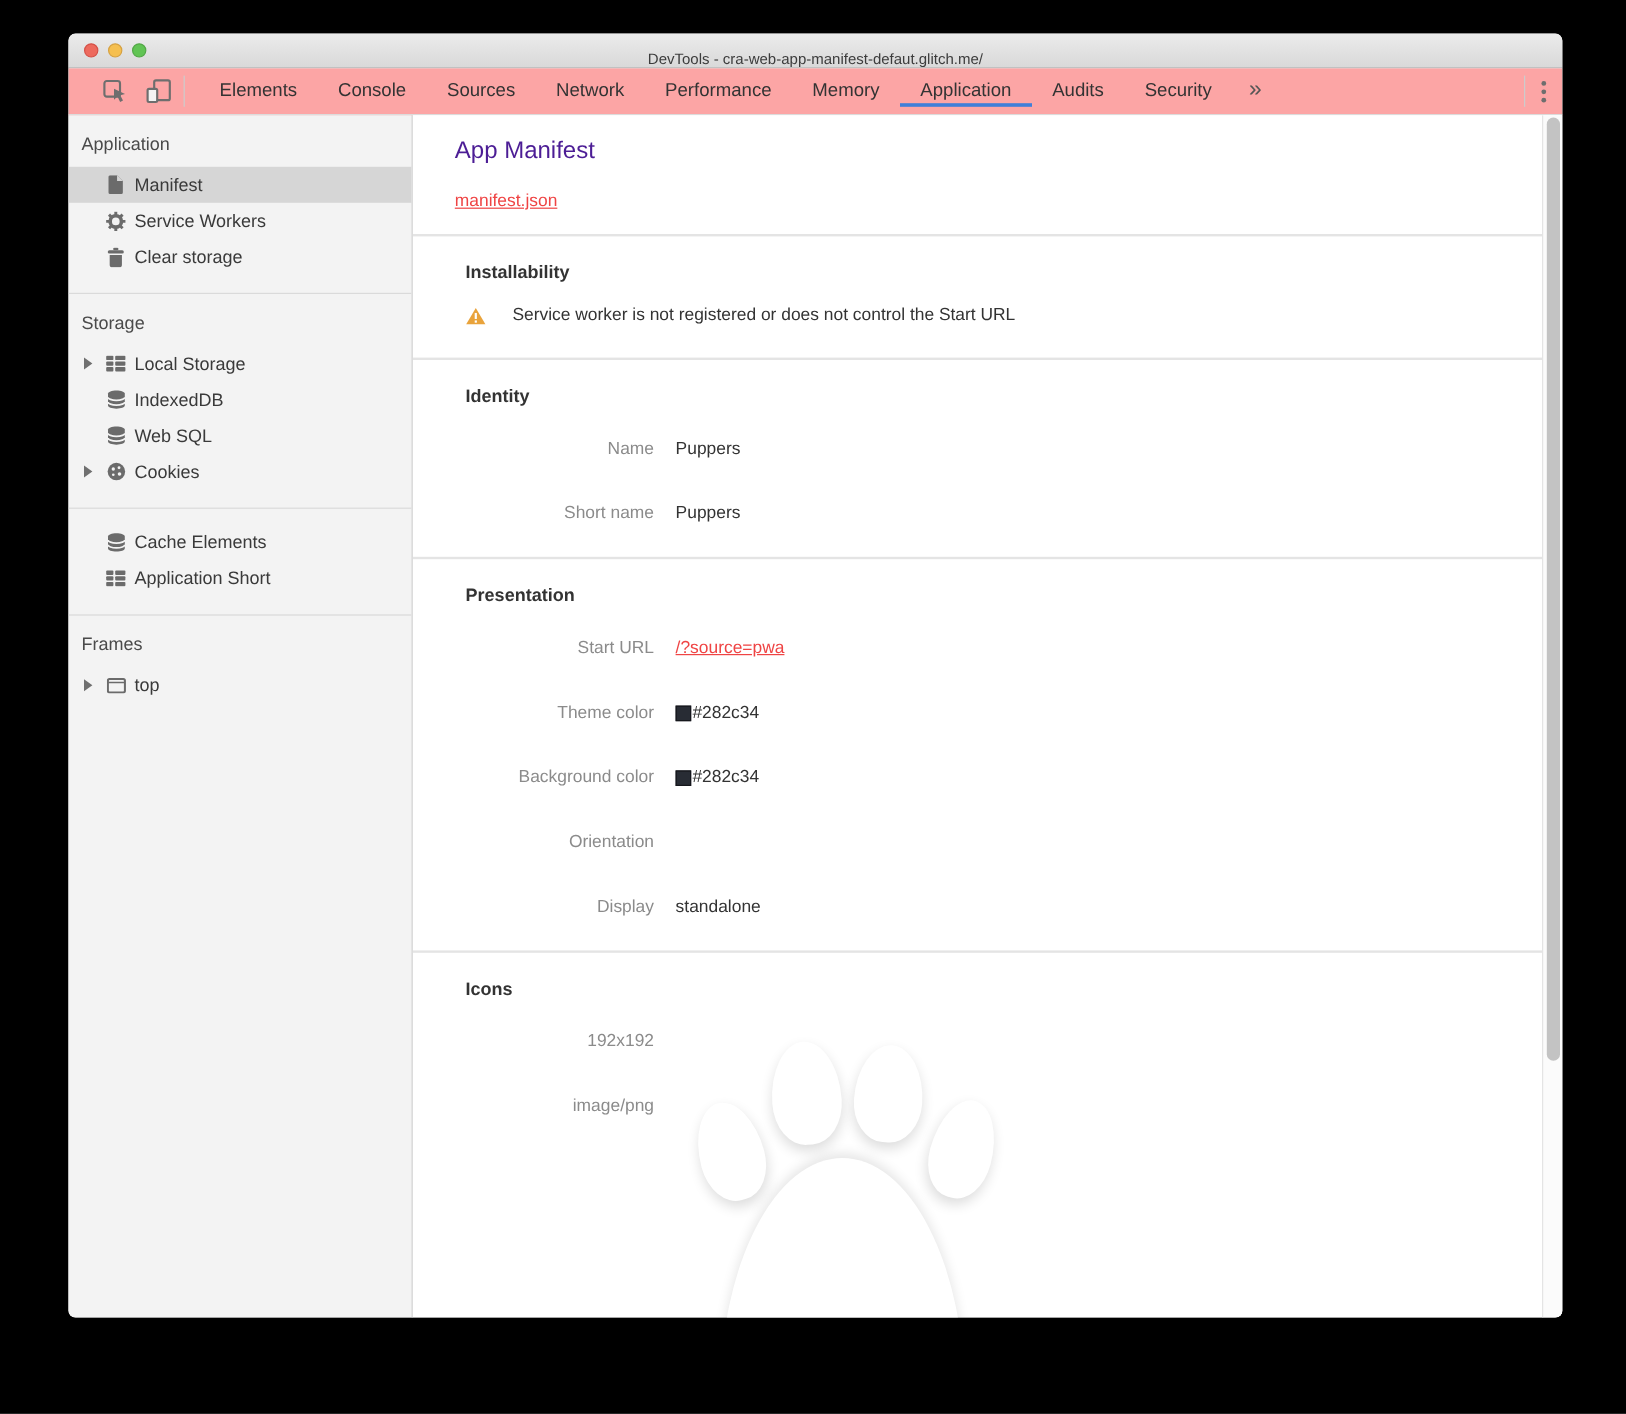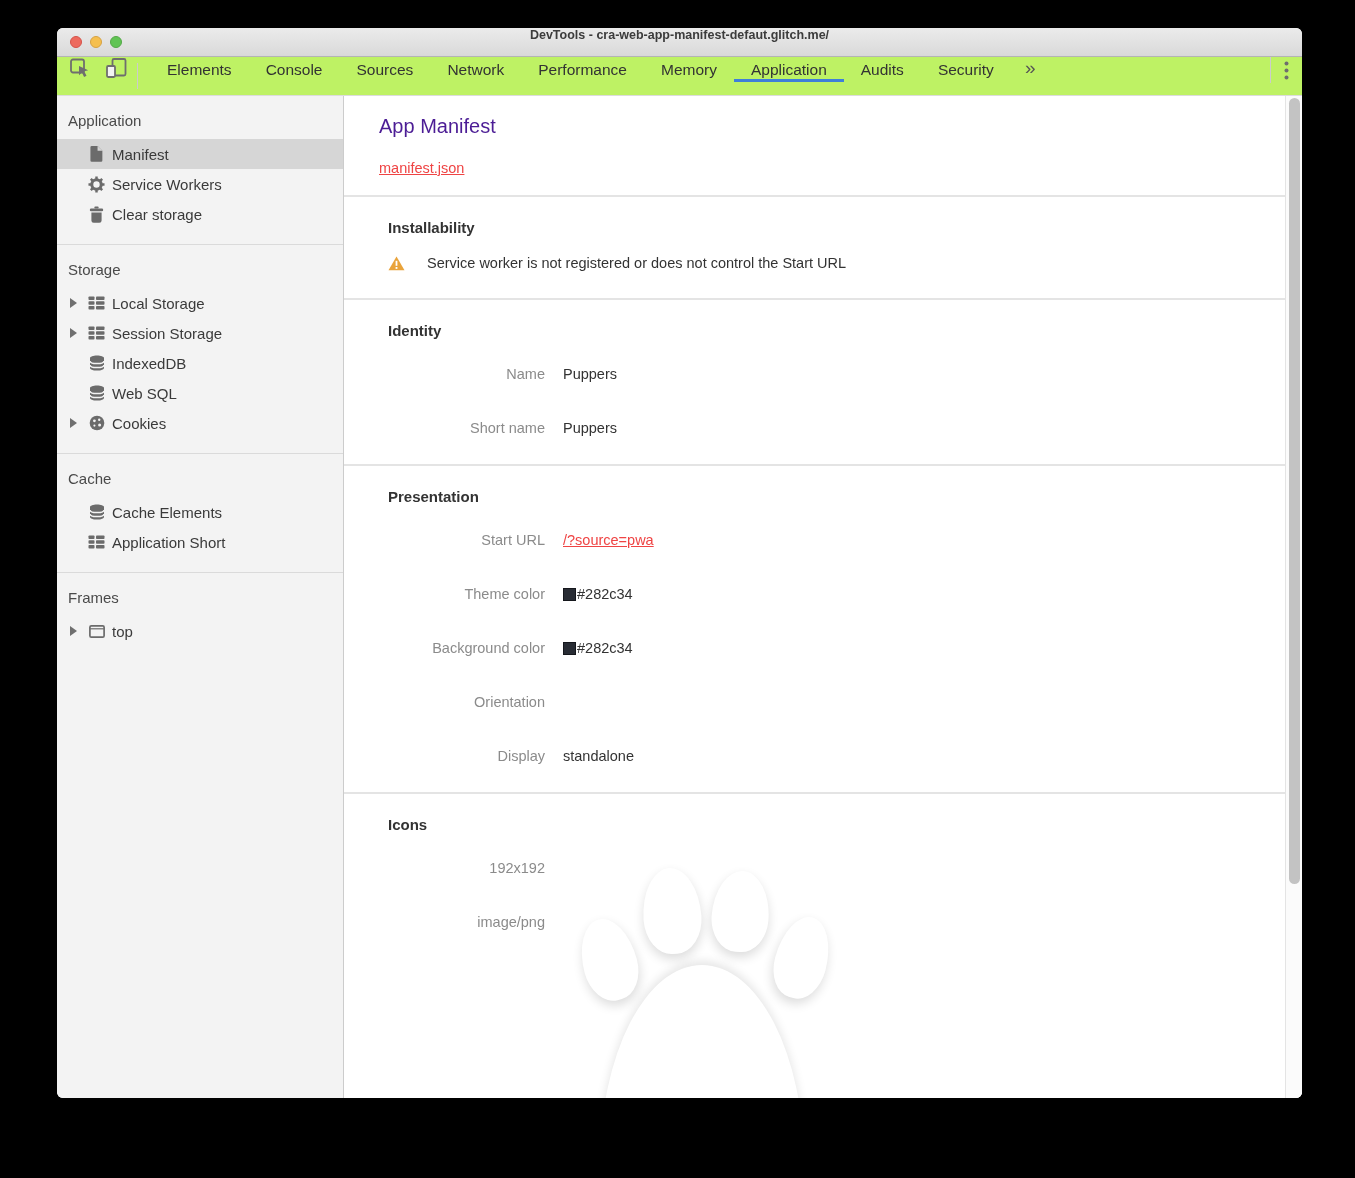--- a/index.html
+++ b/index.html
@@ -7,32 +7,32 @@
   .window {
     position:absolute; left:57px; top:28px; width:1245px; height:1070px;
     background:#fff; border-radius:6px; overflow:hidden;
     box-shadow:0 25px 60px rgba(0,0,0,0.85);
     display:flex; flex-direction:column;
   }
   
   .titlebar {
     height:29px; flex:0 0 29px; background:linear-gradient(#ebebeb,#d9d9d9);
     border-bottom:1px solid #b4b4b4; position:relative;
-    display:flex; align-items:flex-start; justify-content:center;font-weight:bold;
+    display:flex; align-items:flex-end; justify-content:center;
   }
   .traffic { position:absolute; left:13px; top:0; height:100%; display:flex; align-items:center; gap:8px; }
   .light { width:12px; height:12px; border-radius:50%; }
   .light.red { background:#ed6a5e; border:1px solid #d55249; }
   .light.yellow { background:#f5bf4f; border:1px solid #d6a243; }
   .light.green { background:#61c454; border:1px solid #53a847; }
   .title-text { font-size:12.5px; color:#3c3c3c; }
   
   .tabbar {
-    height:39px; flex:0 0 39px; background:#bef264; border-bottom:1px solid #dcdcdc;
-    display:flex; align-items:flex-start; position:relative;
+    height:39px; flex:0 0 39px; background:#fca5a5; border-bottom:1px solid #dcdcdc;
+    display:flex; align-items:center; position:relative;padding-left:16px;
   }
   .tool-group { display:flex; align-items:center; padding:0 8px 0 12px; gap:14px; }
   .vsep { width:1px; height:26px; background:#ccc; align-self:center; }
   .tabs { display:flex; align-items:stretch; margin-left:12px; }
   .tab {
     display:flex; align-items:center; padding:0 17px; font-size:15.5px; color:#333;
     cursor:default; border-bottom:3px solid transparent; padding-top:3px;
   }
   .tab.selected { border-bottom-color:#3f7fd9; }
   .tab.overflow { font-size:19px; color:#555; padding:0 14px; }
@@ -195,36 +195,20 @@
                 <rect x="8" y="0.5" width="8.5" height="3.6" rx="0.8" fill="#6b6b6b"></rect>
                 <rect x="0.5" y="5.2" width="6" height="3.6" rx="0.8" fill="#6b6b6b"></rect>
                 <rect x="8" y="5.2" width="8.5" height="3.6" rx="0.8" fill="#6b6b6b"></rect>
                 <rect x="0.5" y="9.9" width="6" height="3.6" rx="0.8" fill="#6b6b6b"></rect>
                 <rect x="8" y="9.9" width="8.5" height="3.6" rx="0.8" fill="#6b6b6b"></rect>
               </svg>
           </span>
           <span>Local Storage</span>
         </div>
         <div class="side-item">
-          <span class="tri-slot">
-              <span class="tri"></span>
-            </span>
-          <span class="side-icon">
-            <svg width="17" height="14" viewBox="0 0 17 14">
-                <rect x="0.5" y="0.5" width="6" height="3.6" rx="0.8" fill="#6b6b6b"></rect>
-                <rect x="8" y="0.5" width="8.5" height="3.6" rx="0.8" fill="#6b6b6b"></rect>
-                <rect x="0.5" y="5.2" width="6" height="3.6" rx="0.8" fill="#6b6b6b"></rect>
-                <rect x="8" y="5.2" width="8.5" height="3.6" rx="0.8" fill="#6b6b6b"></rect>
-                <rect x="0.5" y="9.9" width="6" height="3.6" rx="0.8" fill="#6b6b6b"></rect>
-                <rect x="8" y="9.9" width="8.5" height="3.6" rx="0.8" fill="#6b6b6b"></rect>
-              </svg>
-          </span>
-          <span>Session Storage</span>
-        </div>
-        <div class="side-item">
           <span class="tri-slot"></span>
           <span class="side-icon">
             <svg width="16" height="16" viewBox="0 0 16 16">
                 <path d="M1 3 C1 1.6 4.1 0.4 8 0.4 S15 1.6 15 3 v10 c0 1.4 -3.1 2.6 -7 2.6 S1 14.4 1 13 z" fill="#6b6b6b"></path>
                 <path d="M1 6 a7 2.6 0 0 0 14 0" stroke="#f3f3f3" stroke-width="1.5" fill="none"></path>
                 <path d="M1 10 a7 2.6 0 0 0 14 0" stroke="#f3f3f3" stroke-width="1.5" fill="none"></path>
               </svg>
           </span>
           <span>IndexedDB</span>
         </div>
@@ -250,21 +234,20 @@
                 <circle cx="10.2" cy="4.8" r="1.2" fill="#f3f3f3"></circle>
                 <circle cx="10.6" cy="10" r="1.5" fill="#f3f3f3"></circle>
                 <circle cx="5.4" cy="10.6" r="1.1" fill="#f3f3f3"></circle>
               </svg>
           </span>
           <span>Cookies</span>
         </div>
       </div>
 
       <div class="side-section">
-        <div class="side-header">Cache</div>
         <div class="side-item">
           <span class="tri-slot"></span>
           <span class="side-icon">
             <svg width="16" height="16" viewBox="0 0 16 16">
                 <path d="M1 3 C1 1.6 4.1 0.4 8 0.4 S15 1.6 15 3 v10 c0 1.4 -3.1 2.6 -7 2.6 S1 14.4 1 13 z" fill="#6b6b6b"></path>
                 <path d="M1 6 a7 2.6 0 0 0 14 0" stroke="#f3f3f3" stroke-width="1.5" fill="none"></path>
                 <path d="M1 10 a7 2.6 0 0 0 14 0" stroke="#f3f3f3" stroke-width="1.5" fill="none"></path>
               </svg>
           </span>
           <span>Cache Elements</span>

